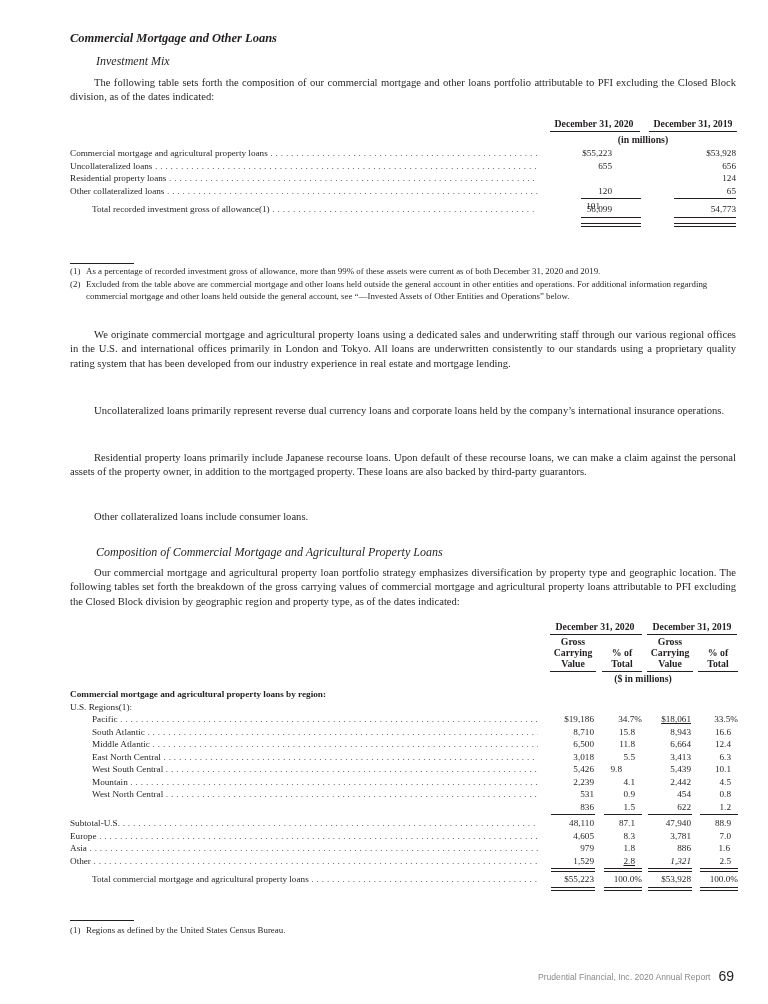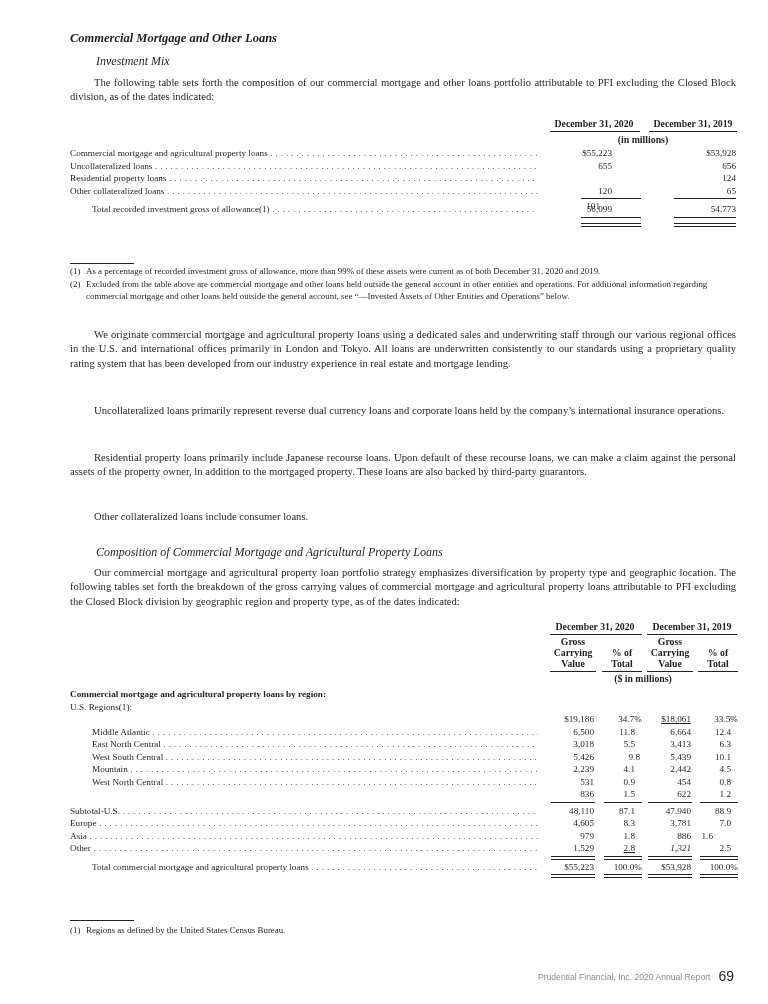--- a/index.html
+++ b/index.html
@@ -142,43 +142,51 @@
 
 <div class="tbl" id="comprows" style="top:688px;">
   <div class="row" style="font-weight:bold;">
     <span class="lbl nodots">Commercial mortgage and agricultural property loans by region:</span>
   </div>
   <div class="row">
     <span class="lbl nodots">U.S. Regions(1):</span>
   </div>
   <div id="us-rows">
       <div class="row">
+        <span class="lbl ind1">Pacific</span>
         <span class="num" style="right: 142px;">$19,186</span>
         <span class="num" style="right: 94px;">34.7%</span>
         <span class="num" style="right: 45px; text-decoration: underline;">$18,061</span>
         <span class="num" style="right: -2px;">33.5%</span>
+      </div>
+      <div class="row">
+        <span class="lbl ind1">South Atlantic</span>
+        <span class="num" style="right: 142px;">8,710</span>
+        <span class="num" style="right: 101px;">15.8</span>
+        <span class="num" style="right: 45px;">8,943</span>
+        <span class="num" style="right: 5px;">16.6</span>
       </div>
       <div class="row">
         <span class="lbl ind1">Middle Atlantic</span>
         <span class="num" style="right: 142px;">6,500</span>
         <span class="num" style="right: 101px;">11.8</span>
         <span class="num" style="right: 45px;">6,664</span>
         <span class="num" style="right: 5px;">12.4</span>
       </div>
       <div class="row">
         <span class="lbl ind1">East North Central</span>
         <span class="num" style="right: 142px;">3,018</span>
         <span class="num" style="right: 101px;">5.5</span>
         <span class="num" style="right: 45px;">3,413</span>
         <span class="num" style="right: 5px;">6.3</span>
       </div>
       <div class="row">
         <span class="lbl ind1">West South Central</span>
         <span class="num" style="right: 142px;">5,426</span>
-        <span class="num" style="right: 96px;">9.8</span>
+        <span class="num" style="right: 114px;">9.8</span>
         <span class="num" style="right: 45px;">5,439</span>
         <span class="num" style="right: 5px;">10.1</span>
       </div>
       <div class="row">
         <span class="lbl ind1">Mountain</span>
         <span class="num" style="right: 142px;">2,239</span>
         <span class="num" style="right: 101px;">4.1</span>
         <span class="num" style="right: 45px;">2,442</span>
         <span class="num" style="right: 5px;">4.5</span>
       </div>
@@ -215,21 +223,21 @@
         <span class="num" style="right: 142px;">4,605</span>
         <span class="num" style="right: 101px;">8.3</span>
         <span class="num" style="right: 45px;">3,781</span>
         <span class="num" style="right: 5px;">7.0</span>
       </div>
       <div class="row">
         <span class="lbl">Asia</span>
         <span class="num" style="right: 142px;">979</span>
         <span class="num" style="right: 101px;">1.8</span>
         <span class="num" style="right: 45px;">886</span>
-        <span class="num" style="right: 23px;">1.6</span>
+        <span class="num" style="right: 6px;">1.6</span>
       </div>
       <div class="row">
         <span class="lbl">Other</span>
         <span class="num" style="right: 142px;">1,529</span>
         <span class="num" style="right: 101px; text-decoration: underline;">2.8</span>
         <span class="num" style="right: 45px; font-style: italic;">1,321</span>
         <span class="num" style="right: 5px;">2.5</span>
       </div>
     </div>
   <div style="height:6px; position:relative;">

